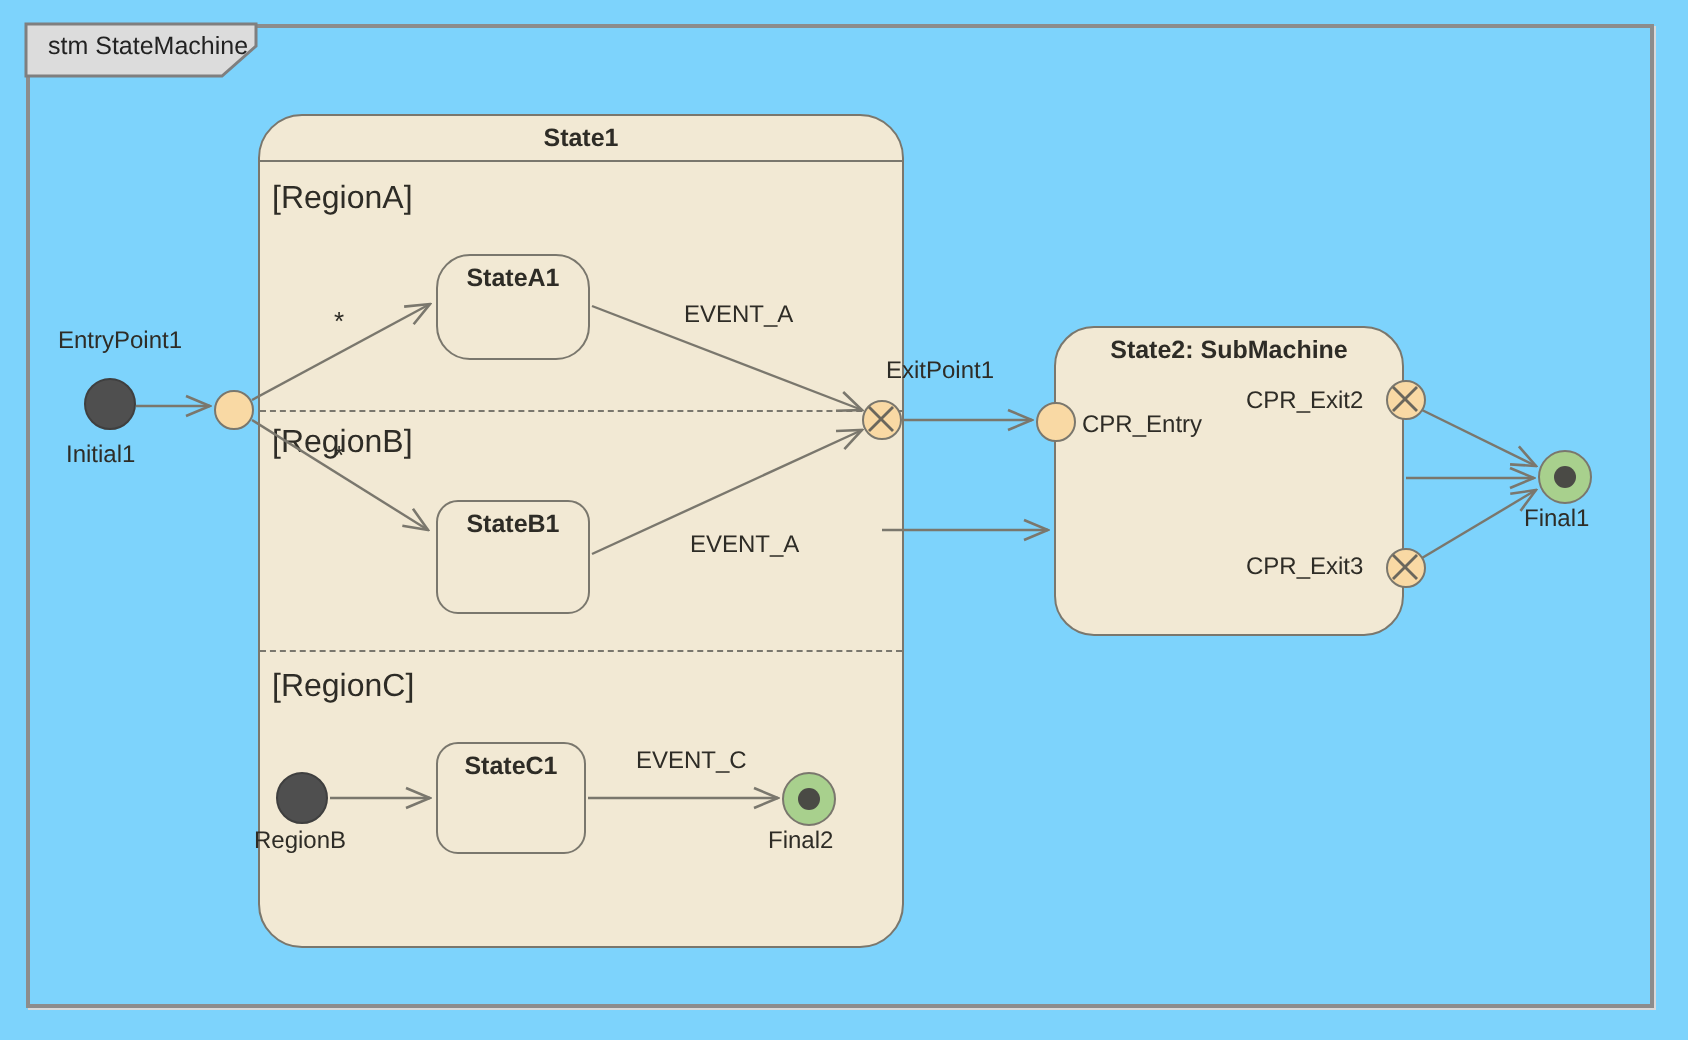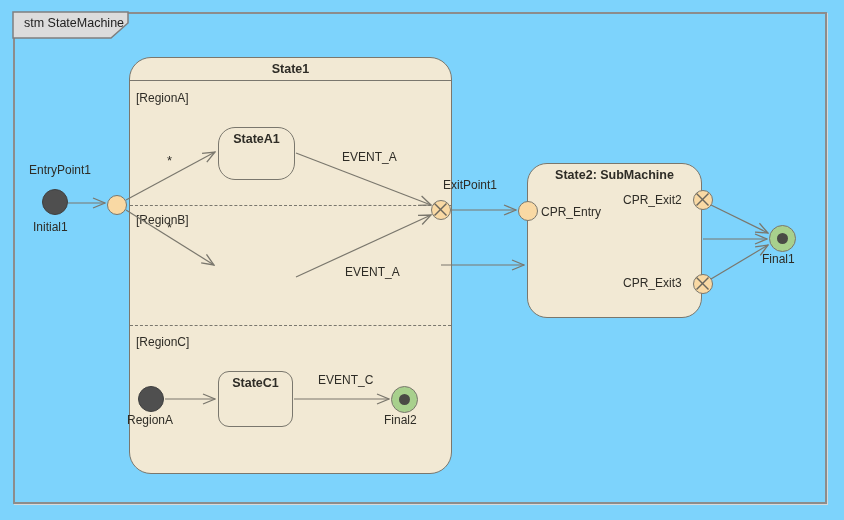--- a/index.html
+++ b/index.html
@@ -43,21 +43,21 @@
   #state1 .state-header{
     position:absolute;left:0;top:0;width:100%;height:23px;
     border-bottom:1.2px solid var(--state-border);box-sizing:border-box;
   }
   #state2{left:527px;top:163px;width:175px;height:155px;border-radius:20px;}
   .simple-state{border-radius:11px;}
   #stateA1{left:218px;top:127px;width:77px;height:53px;border-radius:17px;}
   #stateB1{left:218px;top:250px;width:77px;height:57px;}
   #stateC1{left:218px;top:371px;width:75px;height:56px;}
   .region-label{
-    position:absolute;left:6px;font-size:12px;white-space:nowrap;
+    position:absolute;left:6px;font-size:16px;white-space:nowrap;
   }
   .region-divider{
     position:absolute;left:0;width:100%;height:0;
     border-top:1.3px dashed var(--state-border);
   }
   #connectors{position:absolute;left:0;top:0;z-index:5;pointer-events:none;}
   .node{position:absolute;box-sizing:border-box;z-index:6;}
   .initial-node{
     width:26px;height:26px;border-radius:50%;
     background:var(--initial-fill);border:1px solid #3f3f3f;
@@ -96,20 +96,23 @@
     </div>
     <div class="region-label" style="top:33px">[RegionA]</div>
     <div class="region-divider" style="top:147px"></div>
     <div class="region-label" style="top:155px">[RegionB]</div>
     <div class="region-divider" style="top:267px"></div>
     <div class="region-label" style="top:277px">[RegionC]</div>
   </div>
 
   <div class="state simple-state" id="stateA1">
     <div class="state-name">StateA1</div>
+  </div>
+  <div class="state simple-state" id="stateB1">
+    <div class="state-name">StateB1</div>
   </div>
   <div class="state simple-state" id="stateC1">
     <div class="state-name">StateC1</div>
   </div>
 
   <div class="state" id="state2">
     <div class="state-name">State2: SubMachine</div>
   </div>
 
   <svg id="connectors" width="844" height="520">
@@ -167,21 +170,21 @@
   </div>
 
   <div class="lbl" style="left:29px;top:163px">EntryPoint1</div>
   <div class="lbl" style="left:33px;top:220px">Initial1</div>
   <div class="lbl" style="left:443px;top:178px">ExitPoint1</div>
   <div class="lbl" style="left:541px;top:205px">CPR_Entry</div>
   <div class="lbl" style="left:623px;top:193px">CPR_Exit2</div>
   <div class="lbl" style="left:623px;top:276px">CPR_Exit3</div>
   <div class="lbl" style="left:762px;top:252px">Final1</div>
   <div class="lbl" style="left:384px;top:413px">Final2</div>
-  <div class="lbl" style="left:127px;top:413px">RegionA</div>
+  <div class="lbl" style="left:127px;top:413px">RegionB</div>
 
   <div class="lbl star" style="left:167px;top:153px">*</div>
   <div class="lbl star" style="left:167px;top:220px">*</div>
   <div class="lbl" style="left:342px;top:150px">EVENT_A</div>
   <div class="lbl" style="left:345px;top:265px">EVENT_A</div>
   <div class="lbl" style="left:318px;top:373px">EVENT_C</div>
 
 </div>
 
 </body></html>

